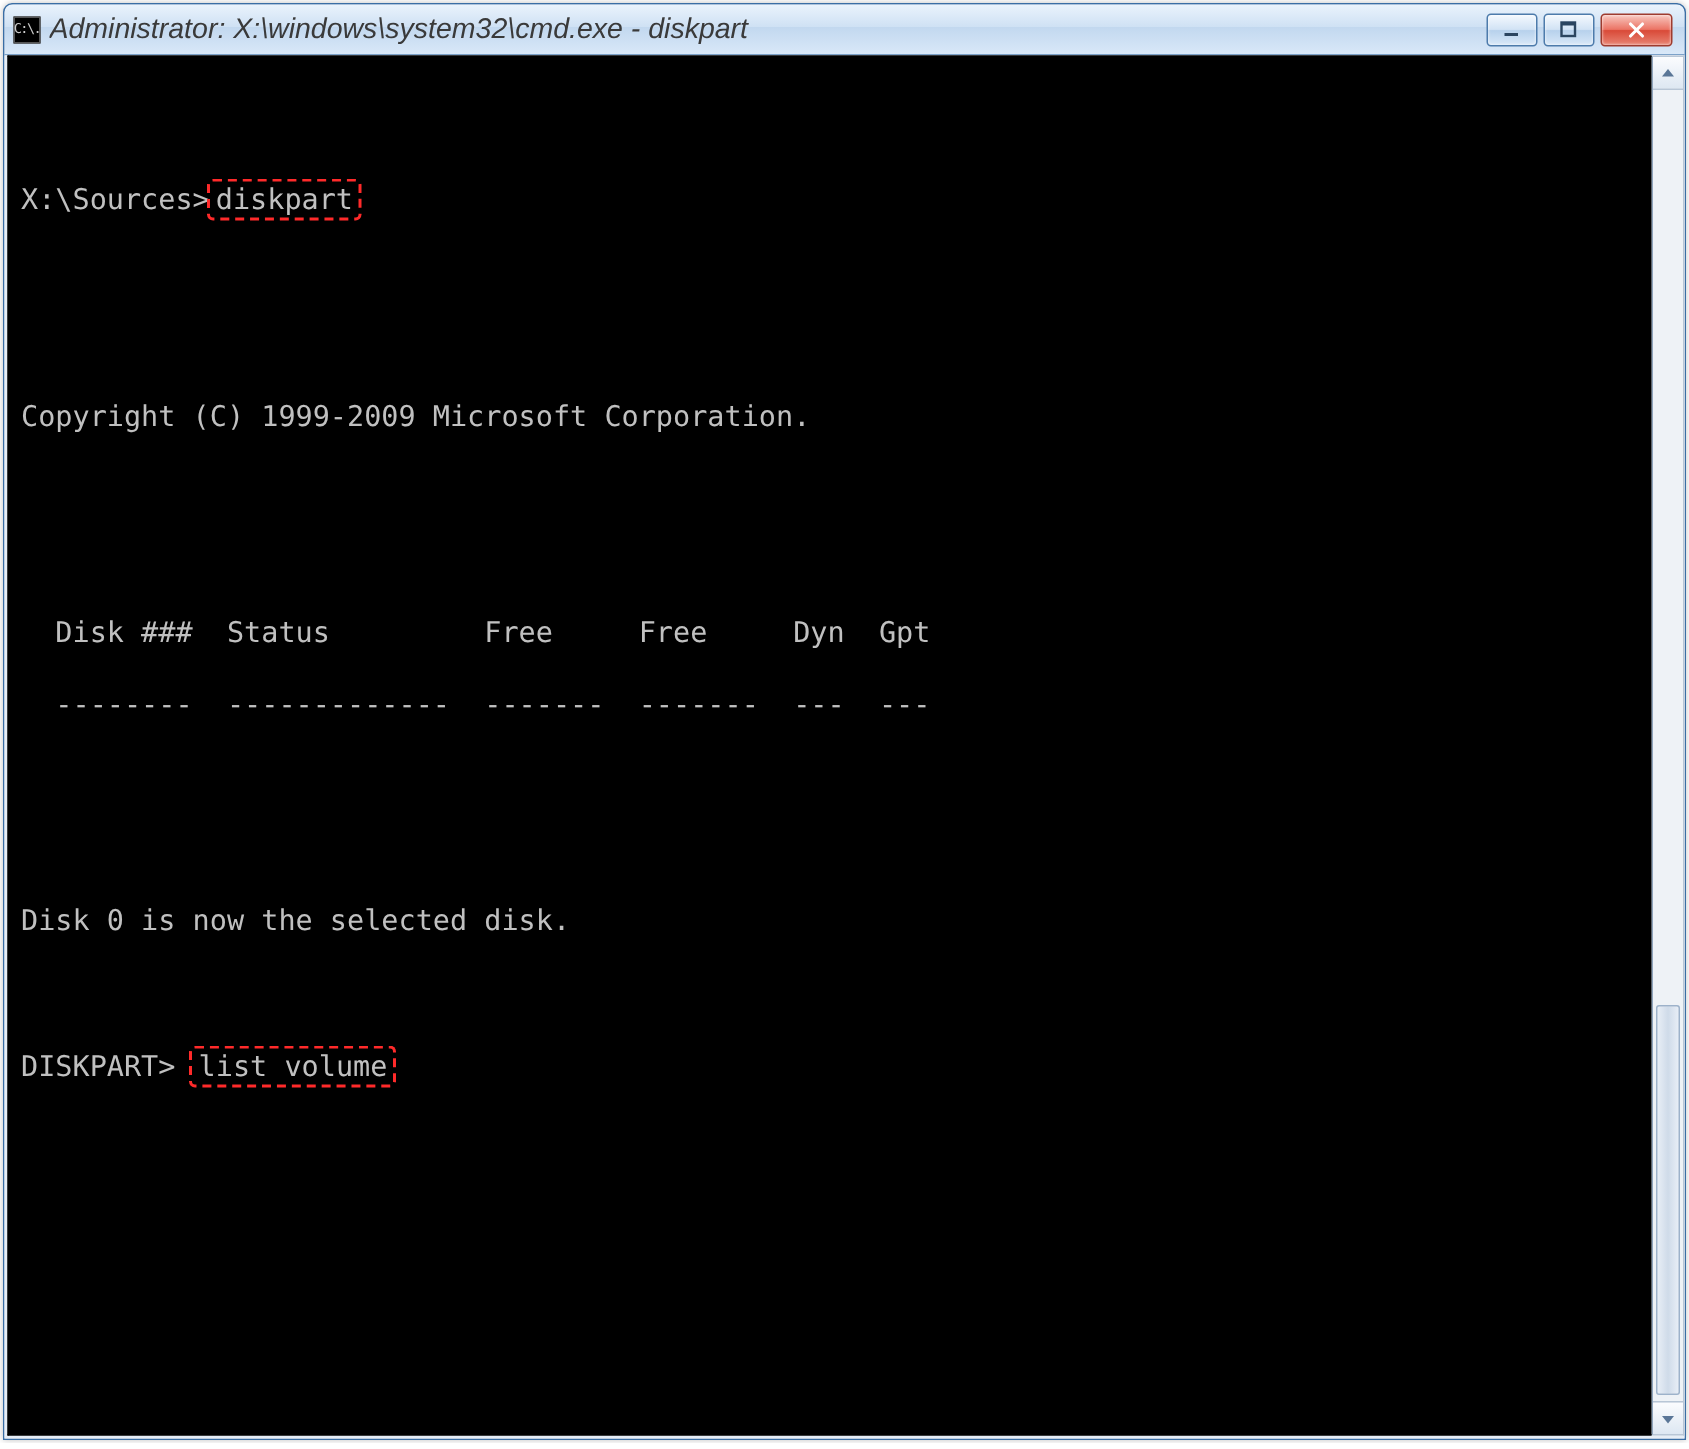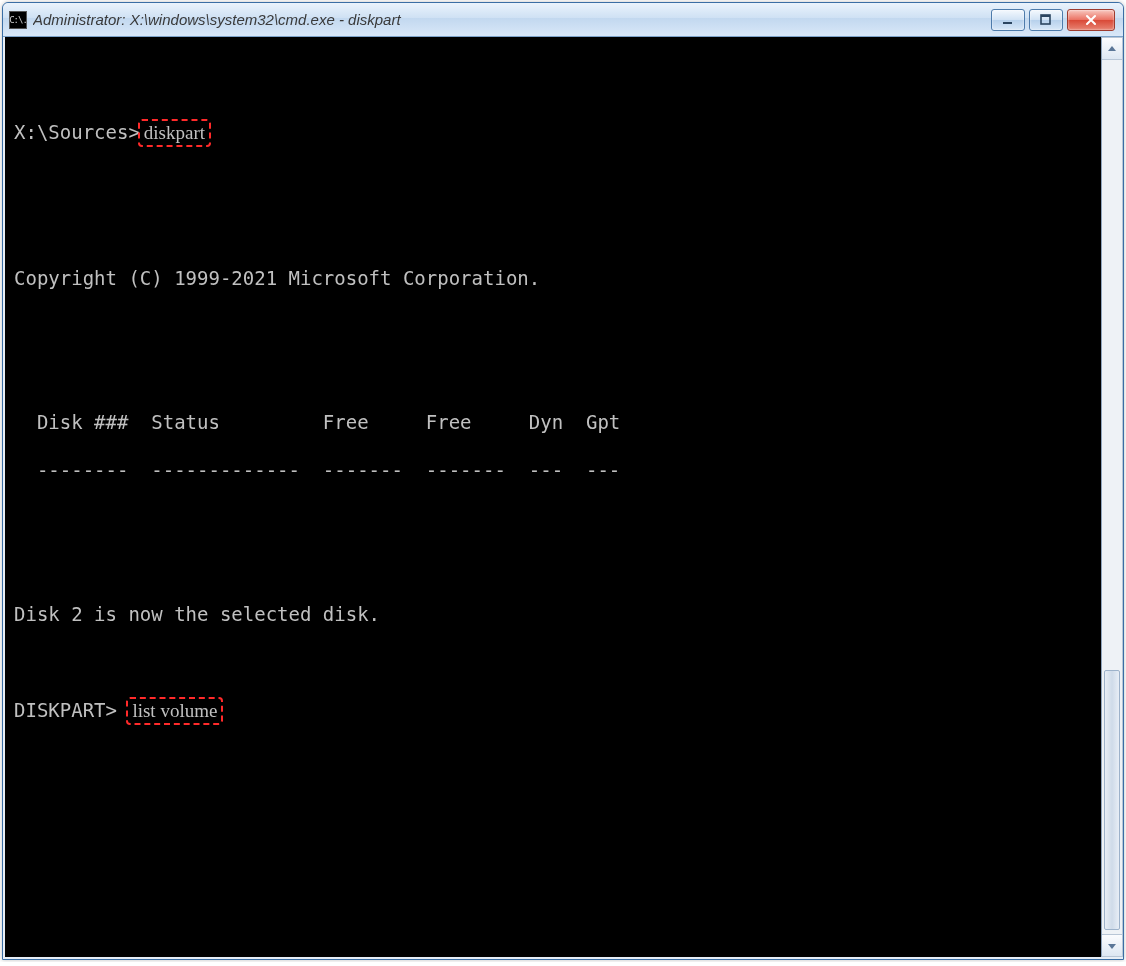--- a/index.html
+++ b/index.html
@@ -34,21 +34,21 @@
     width: 18px; height: 18px;
     background: #000;
     border: 1px solid #555;
     display: flex; align-items: center; justify-content: center;
     font-size: 9px; color: #ccc; font-family: monospace;
     letter-spacing: -1px;
   }
   .title-text {
     flex: 1;
     font-style: italic;
-    font-size: 15px;
+    font-size: 19px;
     color: #3a3a3a;
     white-space: nowrap;
     overflow: hidden;
   }
   .title-buttons { display: flex; gap: 4px; margin-right: 2px; }
   .title-btn {
     width: 34px; height: 22px;
     border: 1px solid #4d7bab;
     border-radius: 3px;
     background: linear-gradient(to bottom, #f4f9fe 0%, #d2e3f5 48%, #b7d1ec 52%, #d8e8f8 100%);
@@ -106,21 +106,20 @@
     border: 1px solid #9db2ca;
     border-radius: 2px;
   }
   .hl {
     position: relative;
     border: 2.5px dashed #ff2a2a;
     border-radius: 4px;
     padding: 0 4px;
     margin: -1px -2px;
     display: inline-block;
-    font-family: Liberation Serif, serif;
   }
   .line { display: block; }
   .blank { display: block; height: 24px; }
 </style>
 </head>
 <body>
 
 <div class="window">
 
   <div class="titlebar">
@@ -146,28 +145,28 @@
     </div>
   </div>
 
   <div class="client-wrap">
 
     <div class="terminal">
 <span class="blank"></span>
 <span class="line"><span>X:\Sources&gt;</span><span class="hl">diskpart</span></span>
 <span class="blank"></span>
 <span class="blank"></span>
-<span class="line">Copyright (C) 1999-2021 Microsoft Corporation.</span>
+<span class="line">Copyright (C) 1999-2009 Microsoft Corporation.</span>
 <span class="blank"></span>
 <span class="blank"></span>
 <span class="line">  Disk ###  Status         Free     Free     Dyn  Gpt</span>
 <span class="line">  --------  -------------  -------  -------  ---  ---</span>
 <span class="blank"></span>
 <span class="blank"></span>
-<span class="line">Disk 2 is now the selected disk.</span>
+<span class="line">Disk 0 is now the selected disk.</span>
 <span class="blank"></span>
 <span class="line"><span>DISKPART&gt;</span> <span class="hl">list volume</span></span>
 
 
 
 
 
 
 
 

